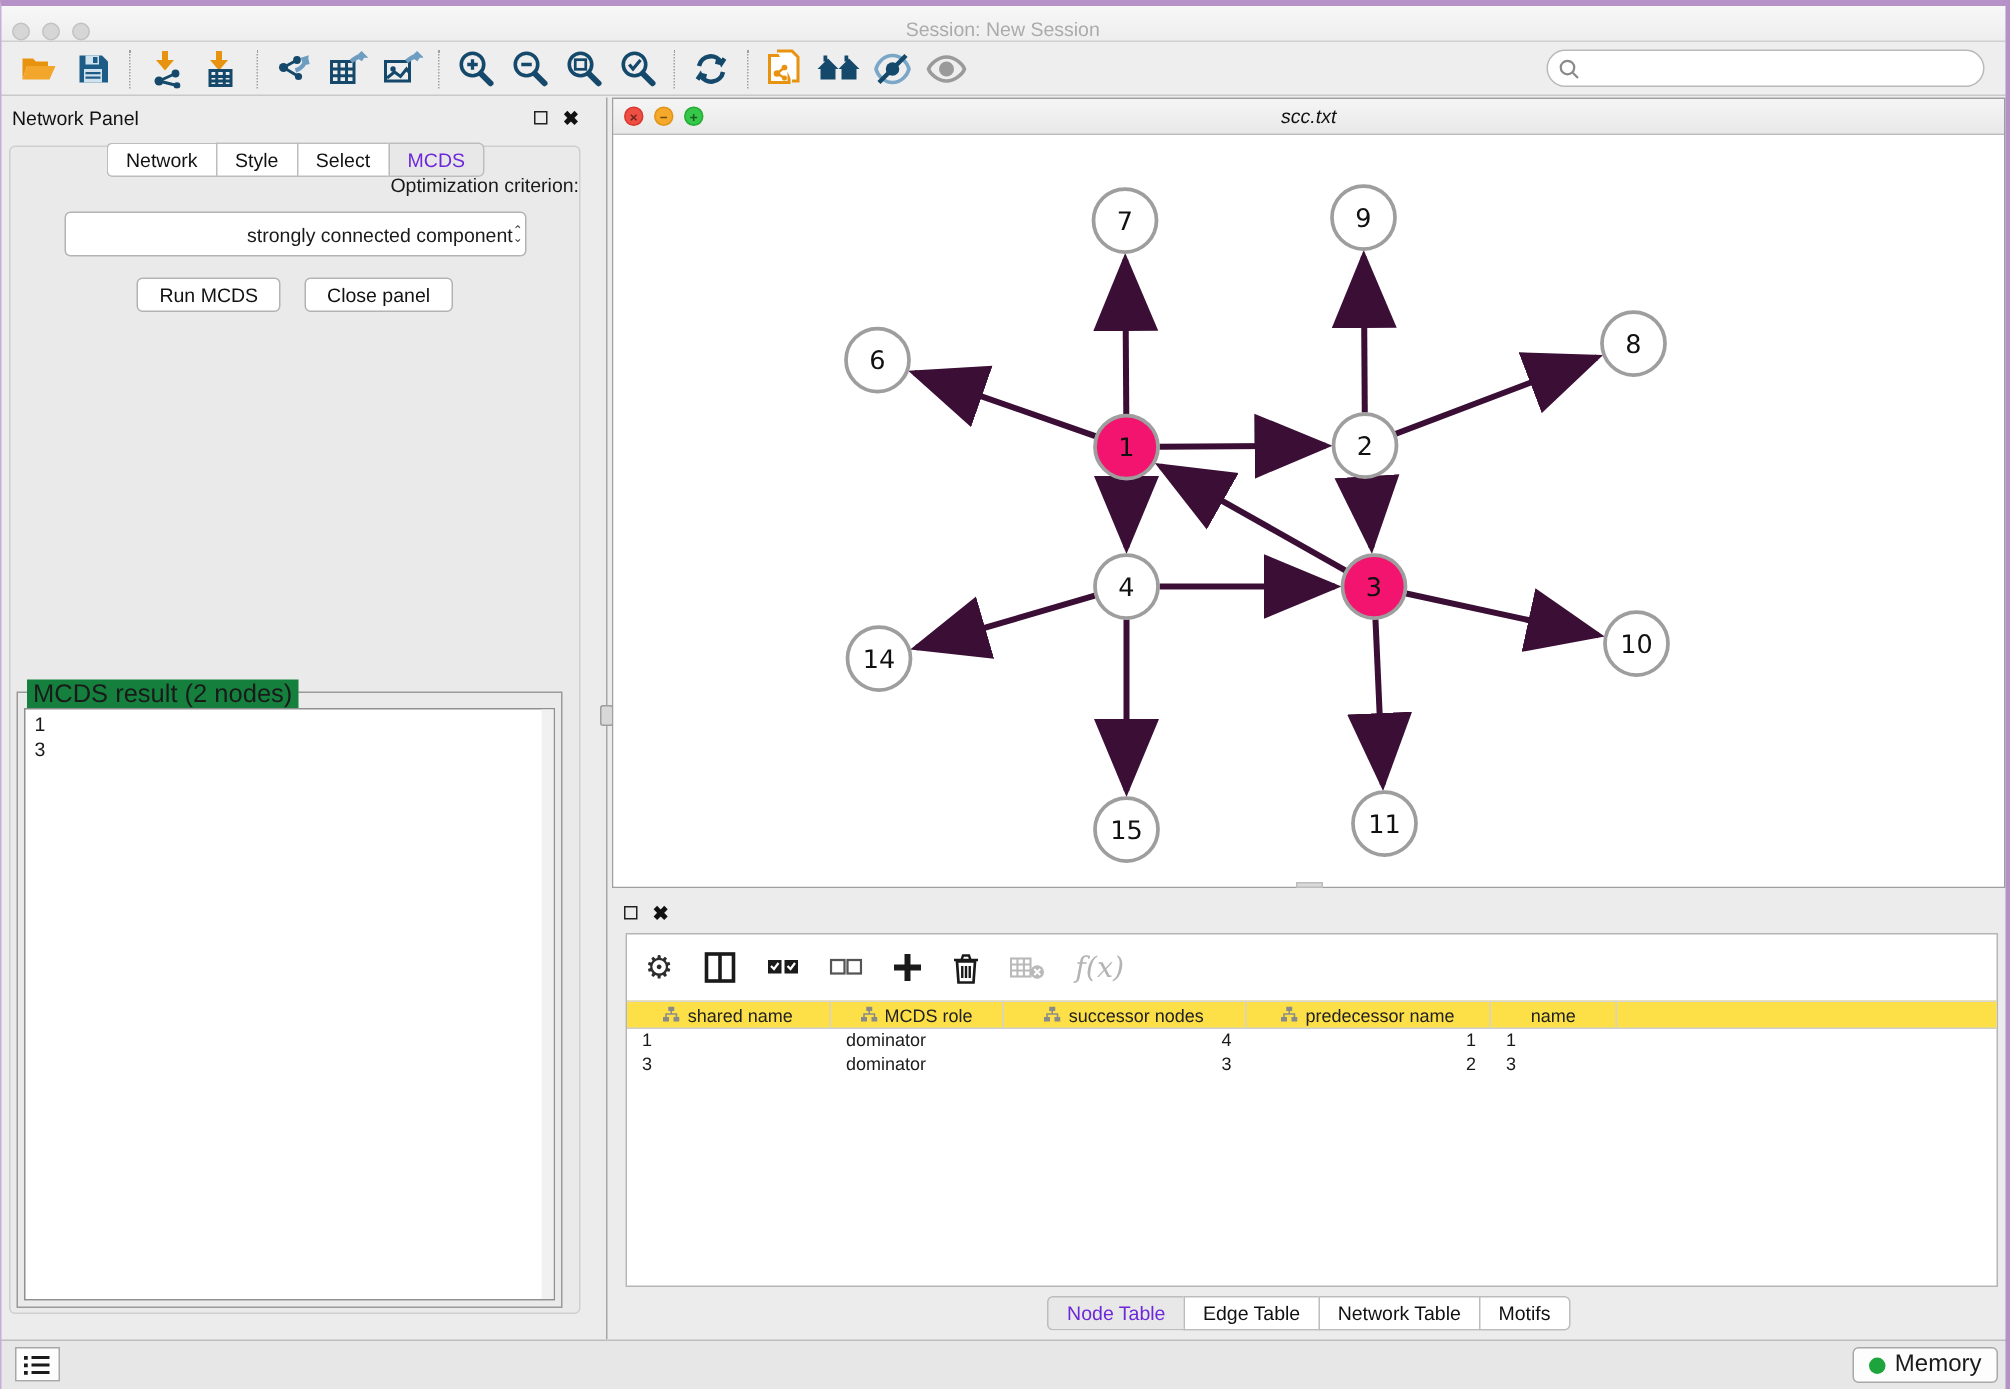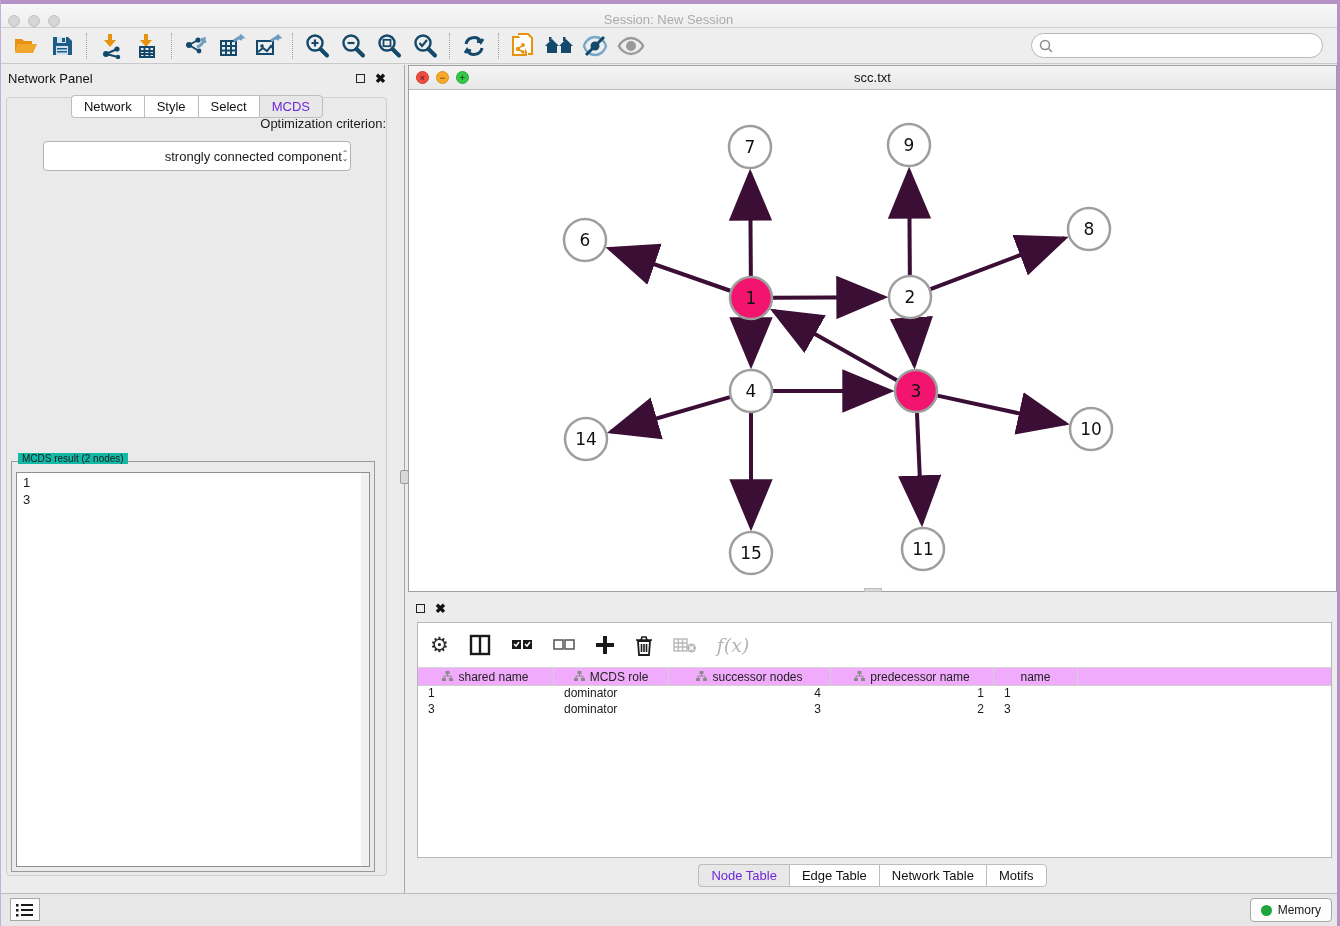--- a/index.html
+++ b/index.html
@@ -43,66 +43,66 @@
         border:1px solid #cfcfcf; border-radius:4px; }
   .opt-label { text-align:right; margin-top:18px; font-size:13px; }
   .select-box { margin:10px auto 0 auto; width:308px; height:30px; background:#fff; border:1px solid #b3b3b3;
         border-radius:4px; display:flex; align-items:center; padding:0 1px 0 14px;text-align:right; }
   .select-box .sel-text { flex:1; font-size:13px; }
   .spin-arrows { display:flex; flex-direction:column; line-height:5px; font-size:8px; color:#444; }
   .btn-row { display:flex; justify-content:center; gap:16px; margin-top:14px; }
   .mac-btn { background:#fff; border:1px solid #b3b3b3; border-radius:4px; padding:3px 14px; font-size:13px; color:#111;}
   .result-group { position:absolute; left:4px; right:11px; top:363px; bottom:3px;
         border:1px solid #9a9a9a; background:#eaeaea; }
-  .result-legend { position:absolute; top:-9px; left:6px; background:#14b8a6; padding:0 4px; font-size:10px; }
+  .result-legend { position:absolute; top:-9px; left:6px; background:#15803d; padding:0 4px; font-size:17px; }
   .result-text { position:absolute; left:4px; right:4px; top:10px; bottom:4px; background:#fff;
         border:1px solid #8f8f8f; font-size:13px; line-height:17px; padding:1px 6px; white-space:pre; overflow:hidden;}
   .result-scroll { position:absolute; right:5px; top:11px; bottom:5px; width:8px; background:#f1f1f1; }
 
   
   .splitter { position:absolute; left:394px; top:65px; width:14px; height:828px; background:#ececec; }
   .splitter .line { position:absolute; left:10px; top:0; bottom:0; width:1px; background:#a7a7a7; }
   .splitter .grip { position:absolute; left:6px; top:405px; width:9px; height:14px; background:#d8d8d8;
         border:1px solid #9d9d9d; border-radius:2px; }
 
   
   .net-window { position:absolute; left:408px; top:65px; width:929px; height:527px; background:#fff;
         border:1px solid #9f9f9f; }
   .net-titlebar { height:24px; background:linear-gradient(#f5f5f5,#e8e8e8); border-bottom:1px solid #bcbcbc;
         display:flex; align-items:center; position:relative; }
   .tl { width:13px; height:13px; border-radius:50%; margin-left:7px; display:flex; align-items:center;
         justify-content:center; font-size:9px; font-weight:bold; color:rgba(0,0,0,.55); }
   .tl.red { background:#ef4f43; border:1px solid #d8382e;}
   .tl.yellow { background:#f5a82a; border:1px solid #e0951a;}
   .tl.green { background:#35c748; border:1px solid #24ab36;}
-  .net-titlebar .title { position:absolute; left:0; right:0; text-align:center; font-size:13px; color:#111;}
+  .net-titlebar .title { position:absolute; left:0; right:0; text-align:center; font-size:13px; color:#111;font-style:italic;}
   .net-canvas { position:relative; width:927px; height:501px; background:#fff; }
   .net-grip { position:absolute; left:455px; bottom:-1px; width:18px; height:4px; background:#d9d9d9; border:1px solid #bdbdbd;}
 
   
   .table-panel { position:absolute; left:408px; top:595px; width:929px; height:298px; background:#ececec; }
   .table-container { position:absolute; left:9px; right:5px; top:27px; height:236px; background:#fff;
         border:1px solid #b5b5b5; }
   .tp-toolbar { height:44px; display:flex; align-items:center; padding-left:12px; gap:20px; }
   .tp-icon { display:flex; align-items:center; justify-content:center; }
-  .tbl-header { display:flex; height:19px; background:#f0abfc; border-top:1px solid #d6d6d6;
+  .tbl-header { display:flex; height:19px; background:#fde047; border-top:1px solid #d6d6d6;
         border-bottom:1px solid #cfcfcf; }
   .th-cell { display:flex; align-items:center; justify-content:center; position:relative;
         border-right:1px solid #d2d2d2; font-size:12px; color:#222; gap:5px;}
   .tbl-row { display:flex; height:16px; font-size:12px; }
   .td-cell { padding:0 10px; overflow:hidden; white-space:nowrap; }
   .tp-tabs { position:absolute; left:0; right:0; bottom:6px; display:flex; justify-content:center; }
 
   
   .statusbar { position:absolute; left:0; top:893px; width:1340px; height:33px; background:#e7e7e7;
         border-top:1px solid #bdbdbd; }
   .list-btn { position:absolute; left:10px; top:4px; width:30px; height:23px; background:#fdfdfd;
         border:1px solid #a8a8a8; display:flex; align-items:center; justify-content:center; }
   .memory-btn { position:absolute; right:8px; top:4px; height:24px; background:#fdfdfd; border:1px solid #a8a8a8;
-        border-radius:4px; display:flex; align-items:center; padding:0 10px; gap:6px; font-size:12px; }
+        border-radius:4px; display:flex; align-items:center; padding:0 10px; gap:6px; font-size:16px; }
   .mem-dot { width:11px; height:11px; border-radius:50%; background:#1ea43c; }
 
   svg { display:block; }
 </style>
 </head>
 <body>
 
 <div class="purple-frame"></div>
 
 <div class="titlebar">
@@ -267,20 +267,24 @@
       <span class="tab-btn selected">MCDS</span>
     </div>
   <div class="cp-body">
     <div class="opt-label">Optimization criterion:</div>
     <div class="select-box">
       <span class="sel-text">strongly connected component</span>
       <span class="spin-arrows">
           <span>⌃</span>
           <span>⌄</span>
         </span>
+    </div>
+    <div class="btn-row">
+      <button class="mac-btn">Run MCDS</button>
+      <button class="mac-btn">Close panel</button>
     </div>
     <div class="result-group">
       <span class="result-legend">MCDS result (2 nodes)</span>
       <div class="result-text" id="result-text">1
 3</div>
       <div class="result-scroll"></div>
     </div>
   </div>
 </div>
 

